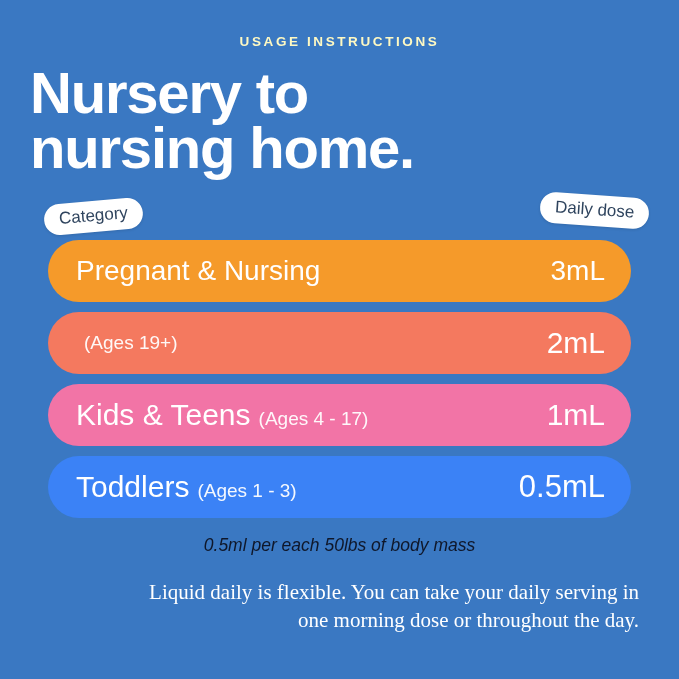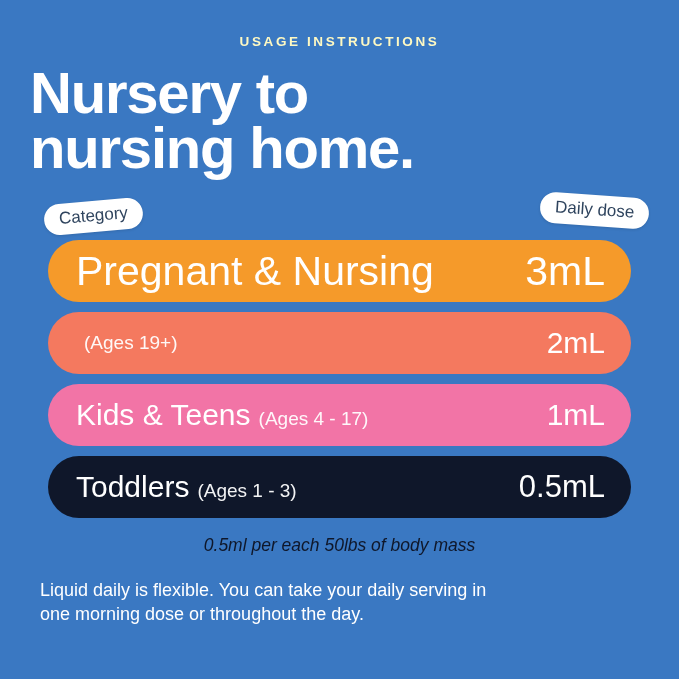--- a/index.html
+++ b/index.html
@@ -97,43 +97,44 @@
   }
   .row-note {
     font-size: 19px;
     margin-left: 8px;
     opacity: 0.95;
   }
   .row-dose {
     font-size: 30px;
     white-space: nowrap;
   }
-  .row-0 .row-label, .row-0 .row-dose { font-size: 41px; }
+  .row-0 .row-label, .row-0 .row-dose { font-size: 28px; }
   .row-3 .row-dose { font-size: 31px; }
 
   
   .subnote {
     position: absolute;
     left: 0;
     right: 0;
     top: 535px;
     text-align: center;
     color: #0f172a;
     font-size: 17.5px;
     font-style: italic;
   }
   .footer {
     position: absolute;
     left: 40px;
     right: 40px;
     top: 578px;
-    text-align: left;
+    text-align: right;
     color: #ffffff;
-    font-size: 18px;
+    font-size: 21px;
     line-height: 1.35;
+    font-family: Liberation Serif, serif;
   }
 </style>
 </head>
 <body>
 
 <div class="page">
 
   <div class="eyebrow">USAGE INSTRUCTIONS</div>
 
   <div class="headline">
@@ -164,21 +165,21 @@
     </div>
 
     <div class="row row-2" style="background:#f274a6">
       <div class="row-label">
         <span>Kids &amp; Teens</span>
         <span class="row-note">(Ages 4 - 17)</span>
       </div>
       <div class="row-dose">1mL</div>
     </div>
 
-    <div class="row row-3" style="background:#0f172a">
+    <div class="row row-3" style="background:#3b82f6">
       <div class="row-label">
         <span>Toddlers</span>
         <span class="row-note">(Ages 1 - 3)</span>
       </div>
       <div class="row-dose">0.5mL</div>
     </div>
 
   </div>
 
   <div class="subnote">0.5ml per each 50lbs of body mass</div>

